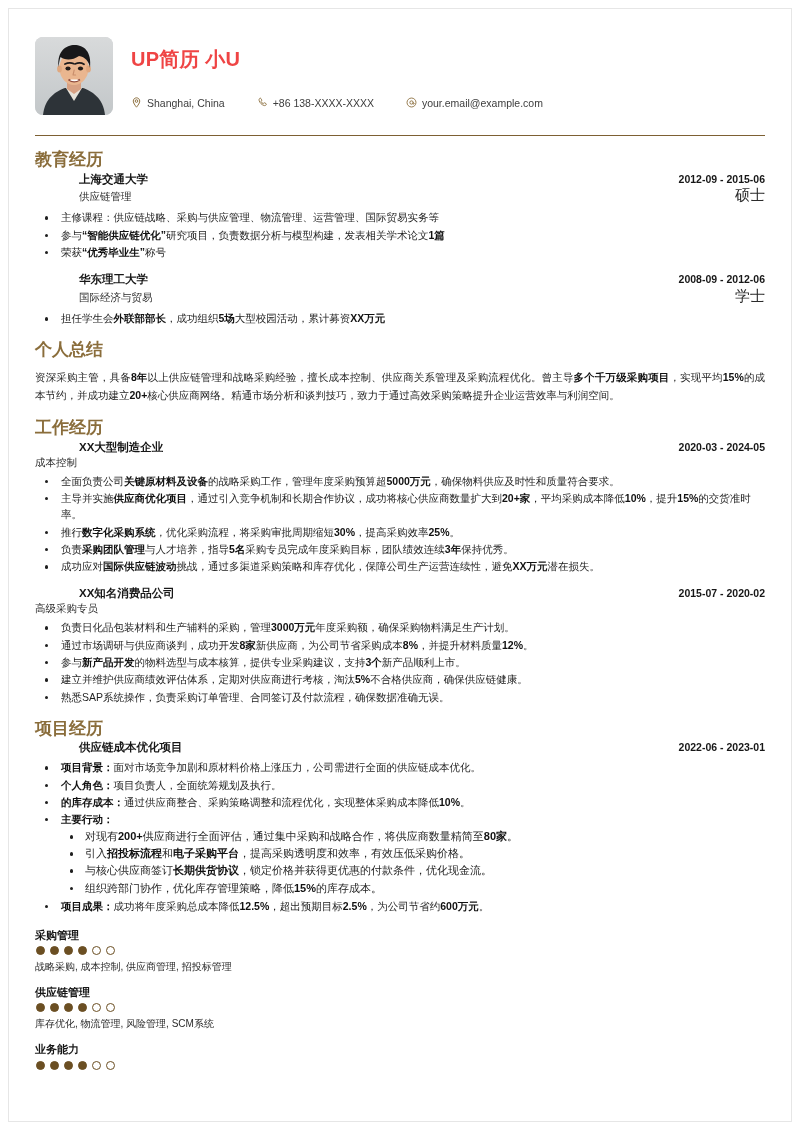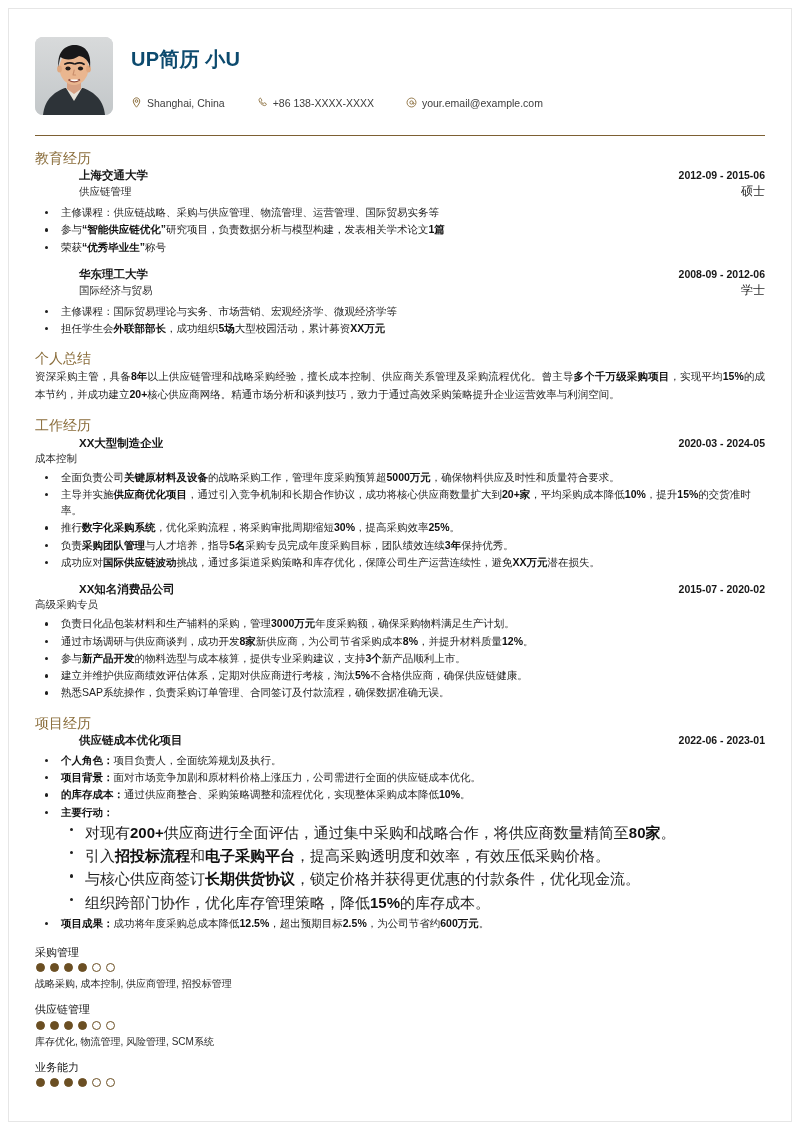--- a/index.html
+++ b/index.html
@@ -41,21 +41,21 @@
     overflow: hidden;
     flex: 0 0 78px;
     background: #cfd2d4;
     position: relative;
   }
   .avatar svg { display:block; width:100%; height:100%; }
   .hdr-text { flex: 1 1 auto; padding-top: 2px; }
   .name {
     font-size: 20px;
     font-weight: bold;
-    color: #0c4a6e;
+    color: #ef4444;
     letter-spacing: .2px;
     margin-bottom: 24px;
   }
   .contacts {
     display: flex;
     align-items: center;
     flex-wrap: wrap;
     gap: 20px;
     font-size: 10.5px;
     color: #3c3c3c;
@@ -66,22 +66,22 @@
     gap: 5px;
     margin-right: 12px;
     white-space: nowrap;
   }
   .cicon { width: 11px; height: 11px; display:inline-block; color:#8a6d3b; }
   .cicon svg { display:block; width:11px; height:11px; }
 
   
   .section { margin-top: 14px; }
   .sec-title {
-    font-size: 14px;
-    font-weight: normal;
+    font-size: 17px;
+    font-weight: bold;
     color: #8a6d3b;
     line-height: 1.15;
     margin-bottom: 1px;
   }
   .entry { margin-top: 2px; }
   .entry + .entry { margin-top: 12px; }
   .row {
     display: flex;
     align-items: baseline;
     justify-content: space-between;
@@ -99,21 +99,21 @@
     font-weight: bold;
     color: #171717;
     white-space: nowrap;
   }
   .sub {
     font-size: 10.5px;
     color: #2b2b2b;
     line-height: 1.35;
   }
   .sub-right {
-    font-size: 12px;
+    font-size: 15px;
     color: #2b2b2b;
     white-space: nowrap;
   }
   ul.bullets {
     list-style: none;
     margin: 4px 0 0 0;
     padding: 0;
   }
   ul.bullets > li {
     position: relative;
@@ -132,48 +132,48 @@
     border-radius: 50%;
   }
   ul.bullets ul.sub-bullets {
     list-style: none;
     margin: 1px 0 0 0;
     padding: 0;
   }
   ul.sub-bullets > li {
     position: relative;
     padding-left: 24px;
-    font-size: 15px;
+    font-size: 11px;
     line-height: 1.55;
     color: #1f1f1f;
   }
   ul.sub-bullets > li::before {
     content: "";
     position: absolute;
     left: 9px; top: 7px;
     width: 3.2px; height: 3.2px;
     background: #1f1f1f;
     border-radius: 50%;
   }
   b, strong { font-weight: bold; color: #111; }
 
   .summary {
     font-size: 10.5px;
     line-height: 1.72;
     color: #1f1f1f;
     text-align: justify;
-    margin-top: 1px;
+    margin-top: 8px;
   }
 
   
   .skill-group { margin-top: 2px; }
   .skill-group + .skill-group { margin-top: 11px; }
   .skill-name {
     font-size: 11px;
-    font-weight: normal;
+    font-weight: bold;
     color: #171717;
     line-height: 1.3;
   }
   .dots { display: flex; gap: 5px; margin: 4px 0 5px 1px; }
   .dot {
     width: 9px; height: 9px;
     border-radius: 50%;
     border: 1.6px solid #6b4f23;
     background: transparent;
   }
@@ -288,21 +288,20 @@
         <div class="entry">
           <div class="row">
             <span class="org">华东理工大学</span>
             <span class="date">2008-09 - 2012-06</span>
           </div>
           <div class="row">
             <span class="sub">国际经济与贸易</span>
             <span class="sub-right">学士</span>
           </div>
           <ul class="bullets">
-            <li>主修课程：国际贸易理论与实务、市场营销、宏观经济学、微观经济学等</li>
             <li>担任学生会<b>外联部部长</b>，成功组织<b>5场</b>大型校园活动，累计募资<b>XX万元</b></li>
           </ul>
         </div>
       </div>
 
       <div class="section">
         <div class="sec-title">个人总结</div>
         <div class="summary">资深采购主管，具备<b>8年</b>以上供应链管理和战略采购经验，擅长成本控制、供应商关系管理及采购流程优化。曾主导<b>多个千万级采购项目</b>，实现平均<b>15%</b>的成本节约，并成功建立<b>20+</b>核心供应商网络。精通市场分析和谈判技巧，致力于通过高效采购策略提升企业运营效率与利润空间。</div>
       </div>
 
@@ -342,22 +341,22 @@
 
       <div class="section">
         <div class="sec-title">项目经历</div>
 
         <div class="entry">
           <div class="row">
             <span class="org">供应链成本优化项目</span>
             <span class="date">2022-06 - 2023-01</span>
           </div>
           <ul class="bullets">
+            <li><b>项目背景：</b>面对市场竞争加剧和原材料价格上涨压力，公司需进行全面的供应链成本优化。</li>
             <li><b>个人角色：</b>项目负责人，全面统筹规划及执行。</li>
-            <li><b>项目背景：</b>面对市场竞争加剧和原材料价格上涨压力，公司需进行全面的供应链成本优化。</li>
             <li><b>的库存成本：</b>通过供应商整合、采购策略调整和流程优化，实现整体采购成本降低<b>10%</b>。</li>
             <li>
               <span><b>主要行动：</b></span>
               <ul class="sub-bullets">
                 <li>对现有<b>200+</b>供应商进行全面评估，通过集中采购和战略合作，将供应商数量精简至<b>80家</b>。</li>
                 <li>引入<b>招投标流程</b>和<b>电子采购平台</b>，提高采购透明度和效率，有效压低采购价格。</li>
                 <li>与核心供应商签订<b>长期供货协议</b>，锁定价格并获得更优惠的付款条件，优化现金流。</li>
                 <li>组织跨部门协作，优化库存管理策略，降低<b>15%</b>的库存成本。</li>
               </ul>
             </li>

